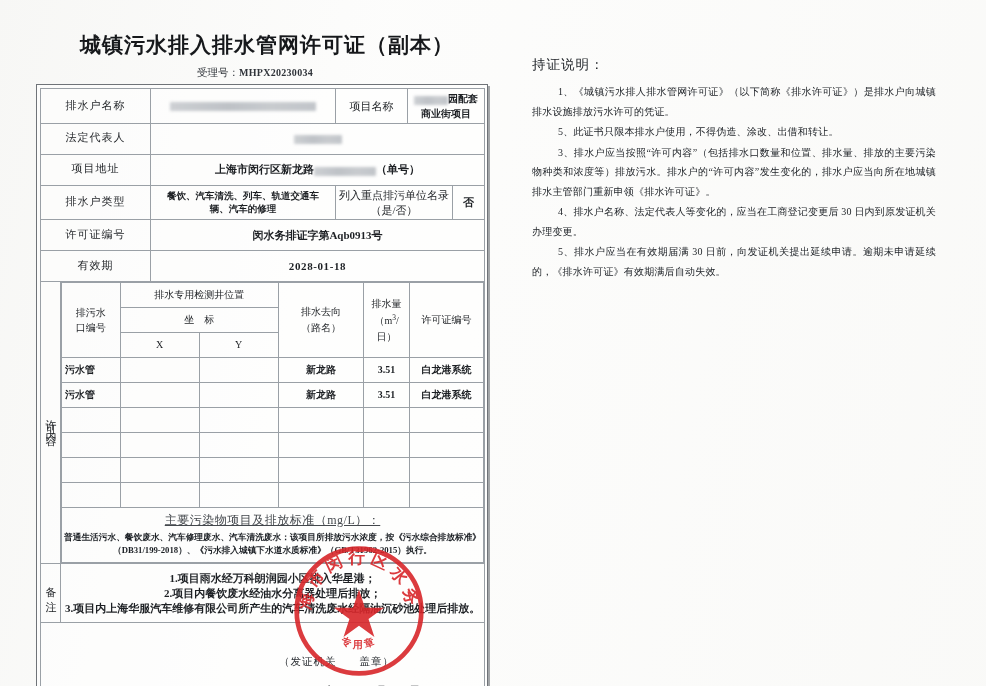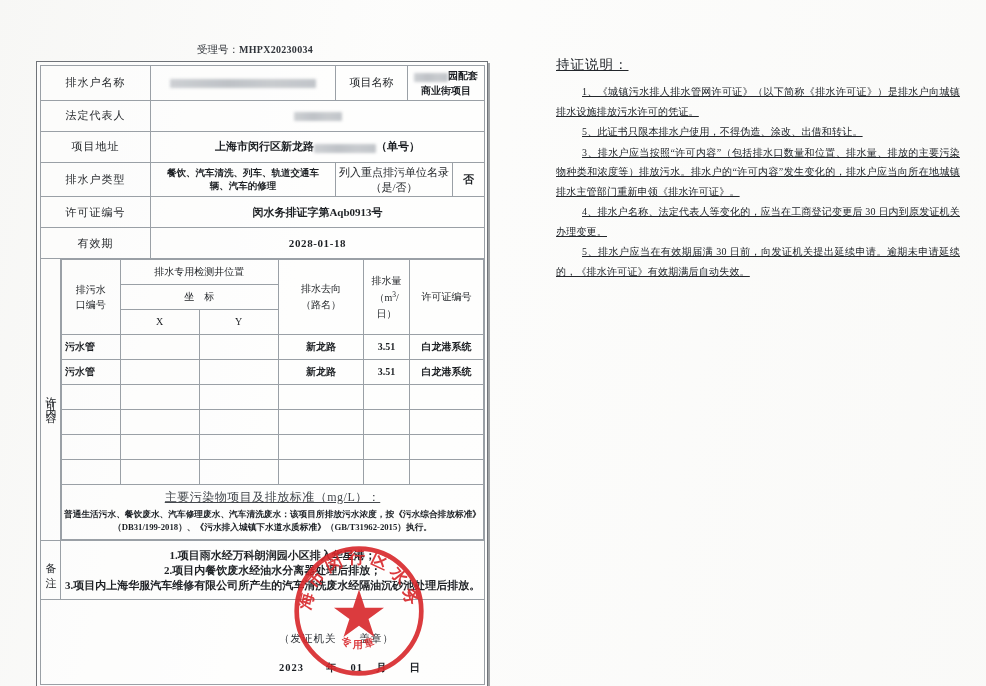--- a/index.html
+++ b/index.html
@@ -70,21 +70,21 @@
   table.main td {
     border: 1px solid #9aa0a6;
     font-size: 11px;
     color: #1d2024;
     padding: 2px 3px;
     vertical-align: middle;
     text-align: center;
     line-height: 1.35;
     height: 26px;
   }
-  .lbl { font-size: 11.5px; letter-spacing: 1px; color: #1b1e22; }
+  .lbl { font-size: 11.5px; letter-spacing: 1px; color: #1b1e22; font-family: Liberation Mono, monospace; }
   .val-bold { font-weight: bold; font-size: 11px; }
   .redact {
     display: inline-block;
     vertical-align: middle;
     height: 9px;
     border-radius: 1px;
     background: linear-gradient(90deg,#c9ccd0,#b9bdc2 40%,#c4c7cb 70%,#bcc0c5);
     filter: blur(1.6px);
     opacity: 0.92;
   }
@@ -167,25 +167,24 @@
     width: 134px;
     height: 134px;
     pointer-events: none;
     opacity: 0.9;
   }
   .seal svg { width: 100%; height: 100%; display: block; }
 
   
   .notes {
     position: absolute;
-    left: 556px;
+    left: 532px;
     top: 56px;
     width: 404px;
     color: #22262b;
-    text-decoration: underline;
   }
   .notes-title {
     font-size: 13.5px;
     letter-spacing: 1px;
     margin: 0 0 8px 0;
     font-weight: normal;
   }
   .note-item {
     font-size: 10px;
     line-height: 1.95;
@@ -196,20 +195,21 @@
     letter-spacing: 0.2px;
   }
 </style>
 </head>
 <body>
 
 <div class="page">
 
   <div class="cert">
 
+    <h1 class="cert-title">城镇污水排入排水管网许可证（副本）</h1>
 
     <div class="accept-line">
       <span>受理号：</span><span class="acc-val">MHPX20230034</span>
     </div>
 
     <div class="frame">
       <table class="main">
         <colgroup>
           <col style="width:20px">
             <col style="width:90px">

